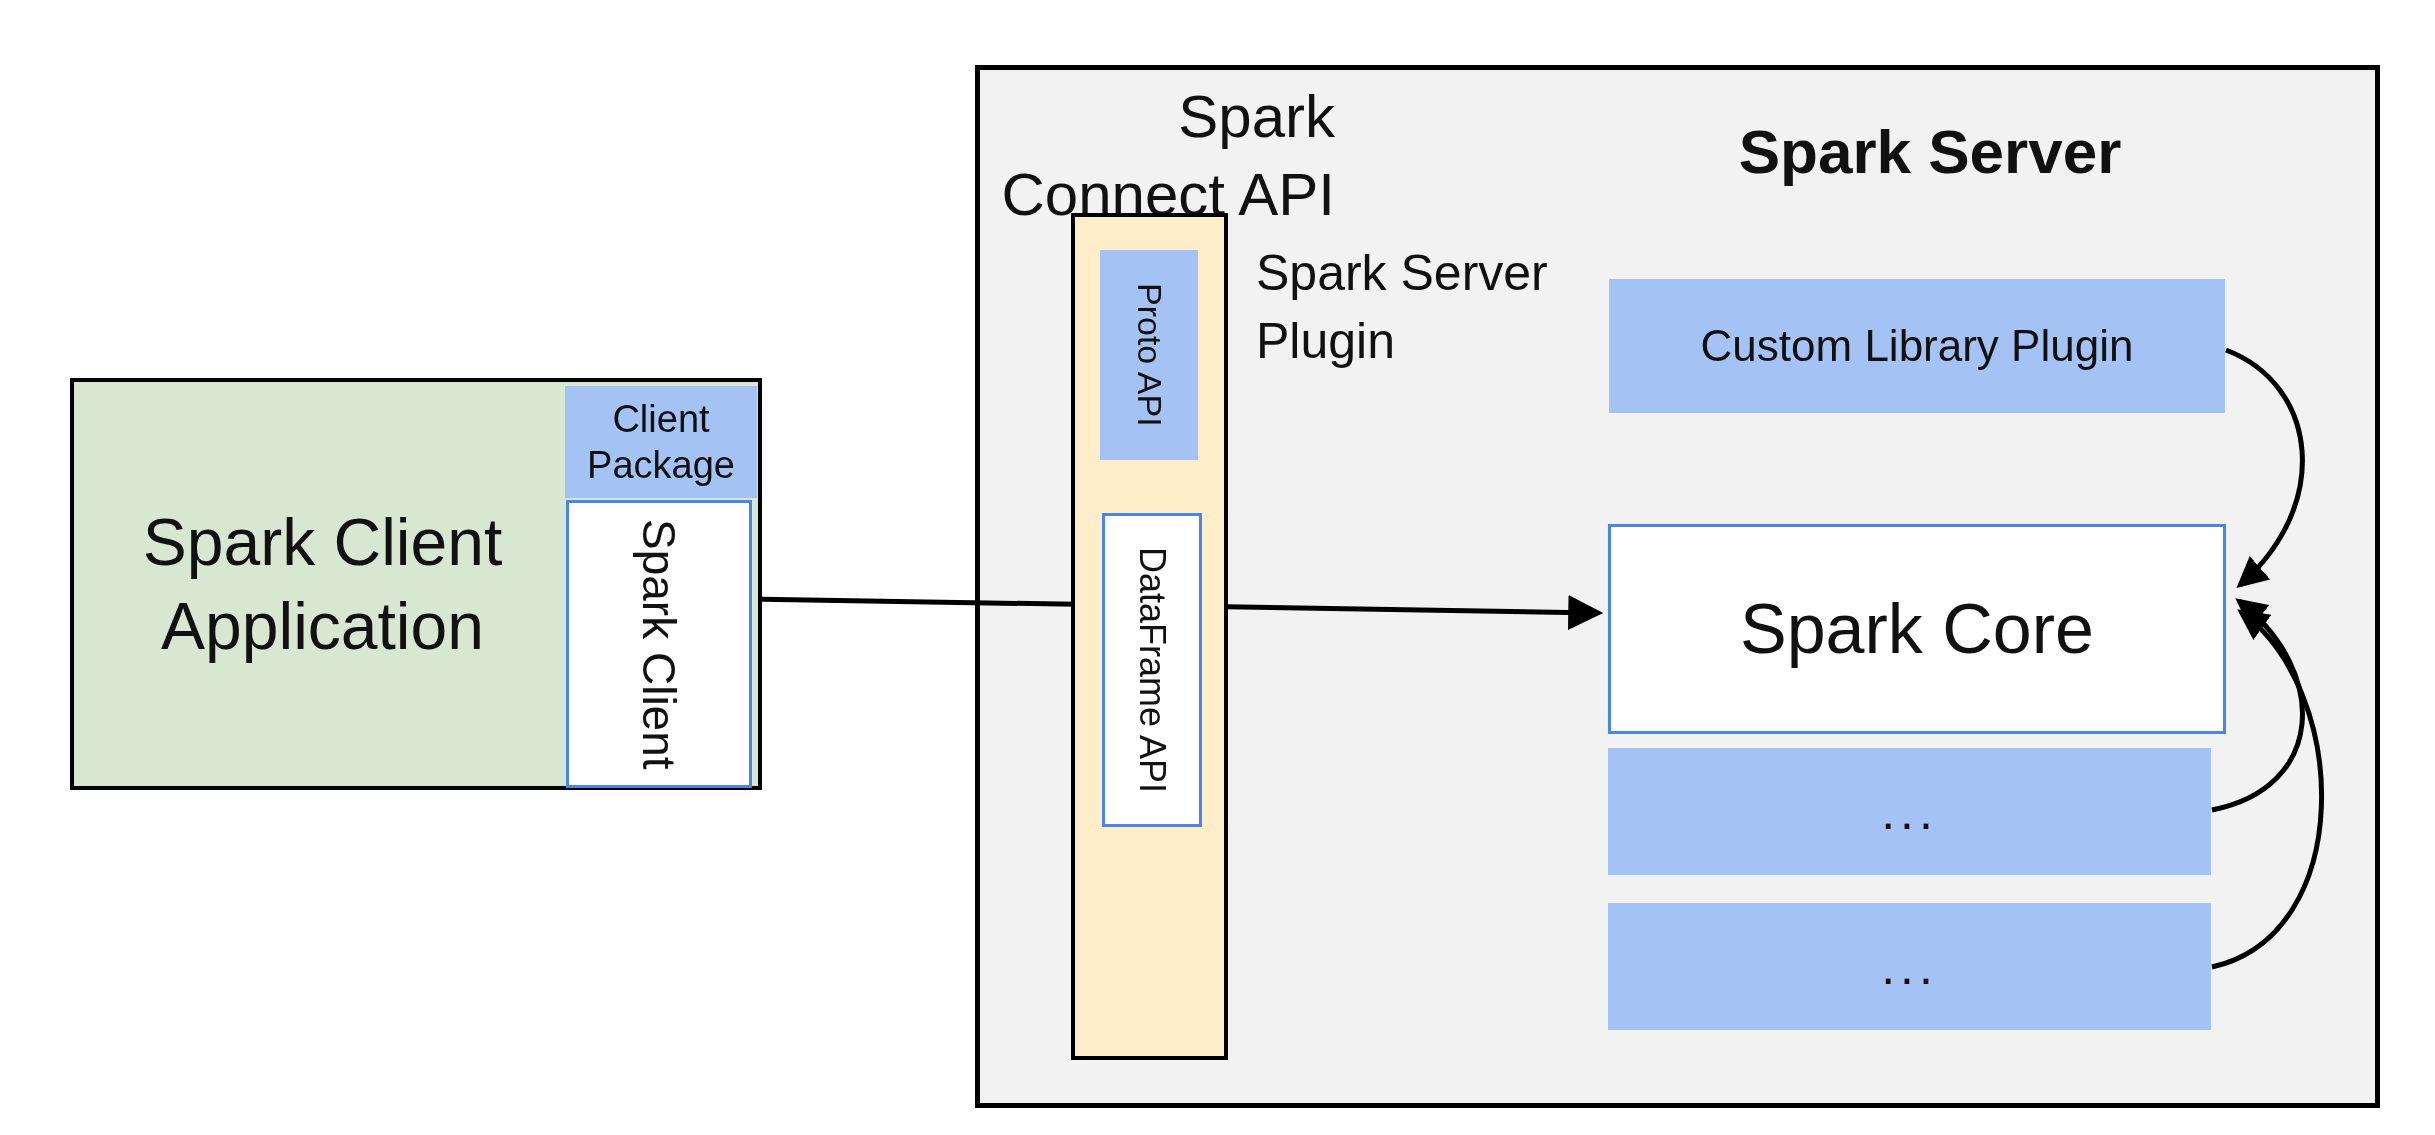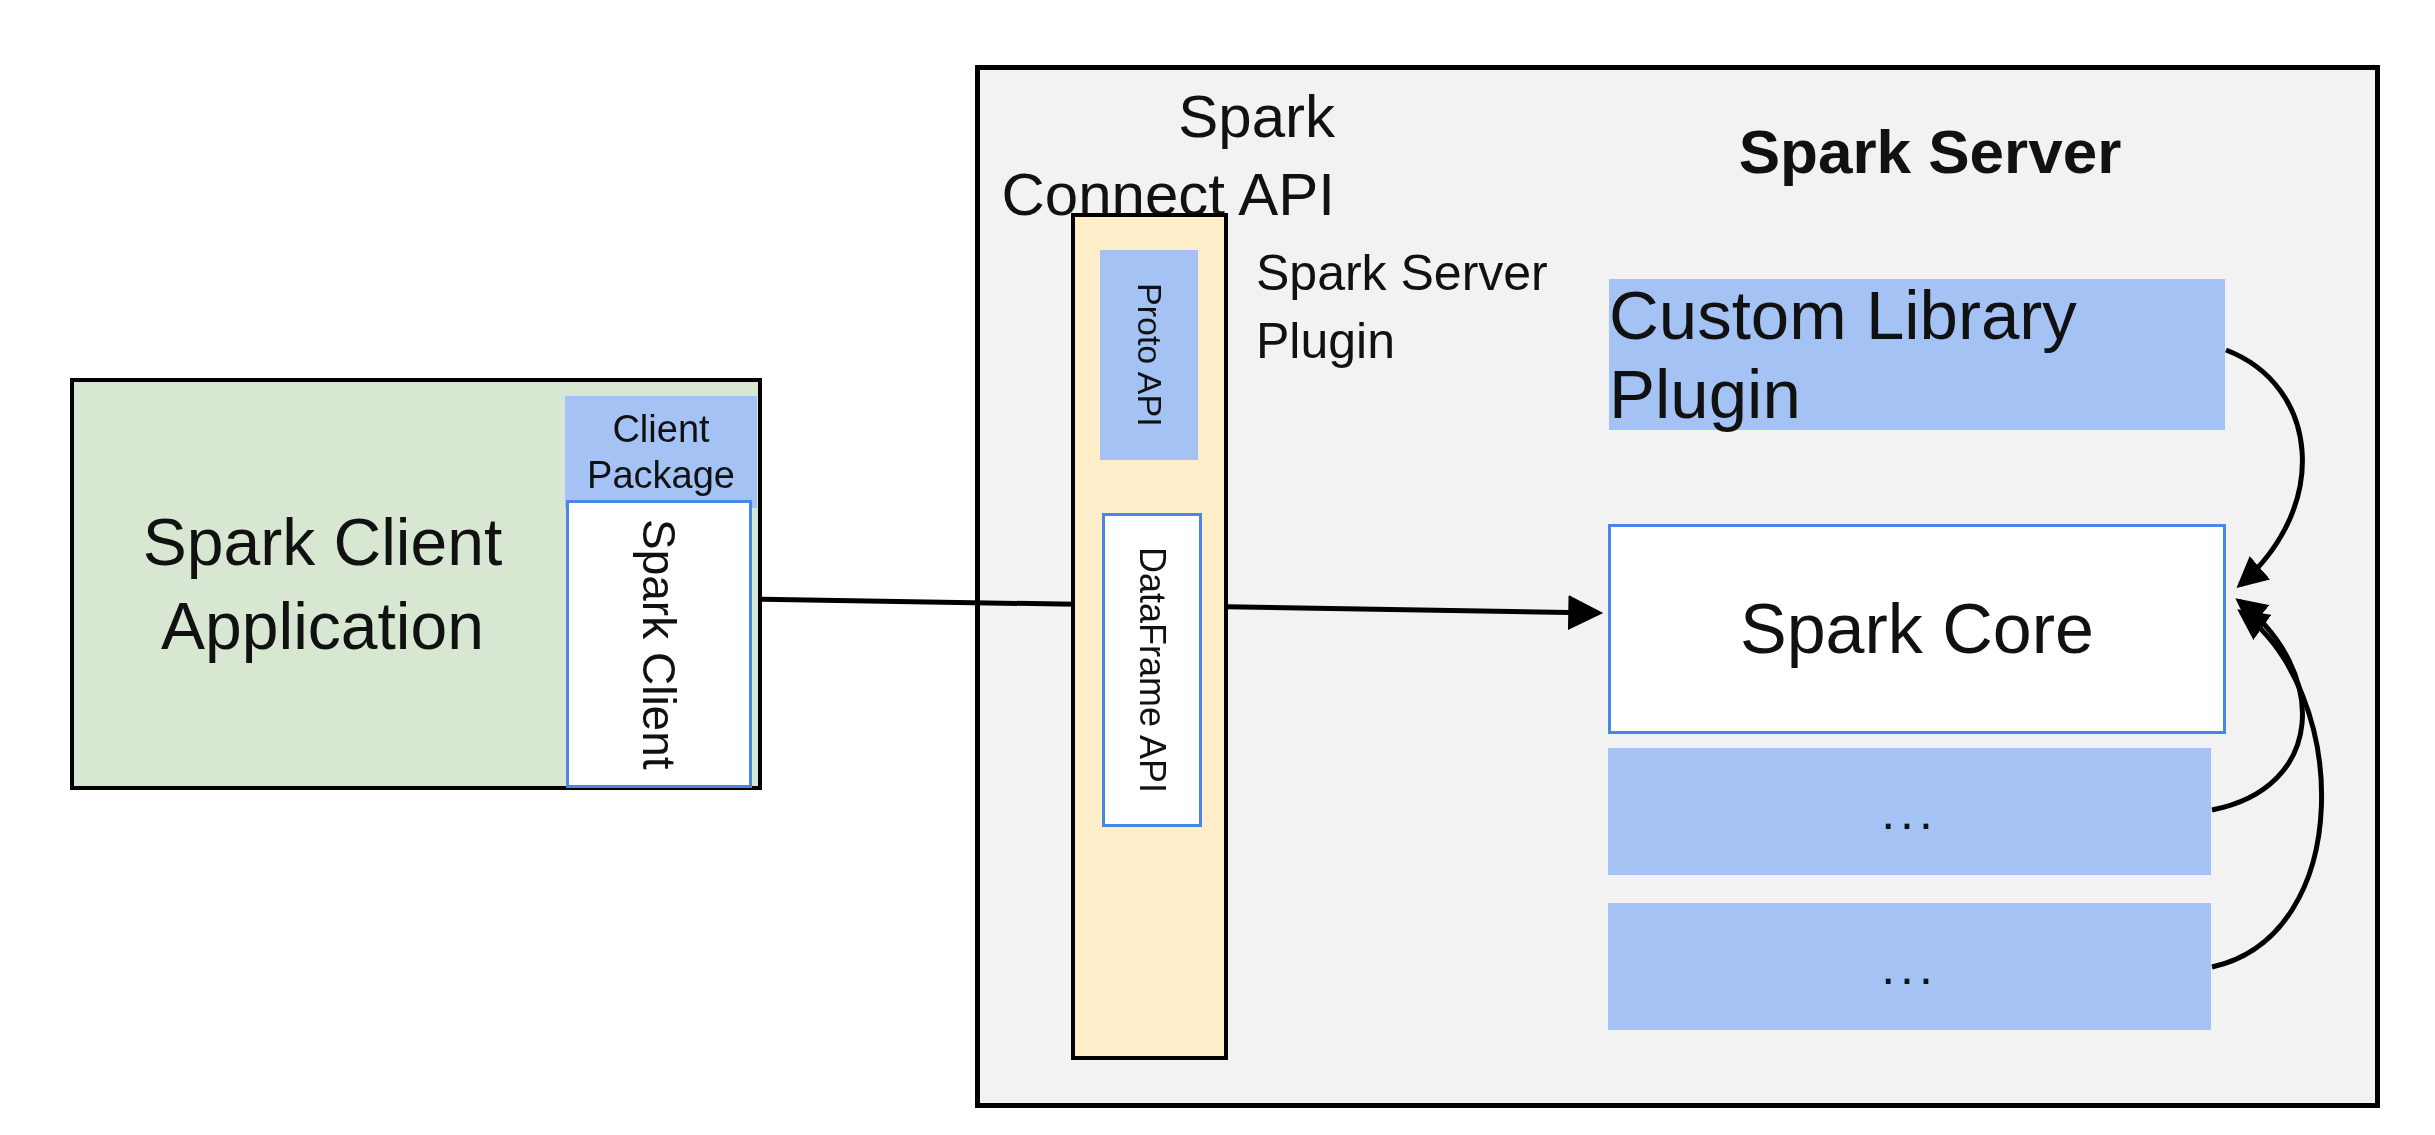--- a/index.html
+++ b/index.html
@@ -18,21 +18,21 @@
 
   
   .green-box{left:70px;top:378px;width:692px;height:412px;
     background:var(--box-green);border:4px solid #000;z-index:3;}
   .green-text{left:70px;top:378px;width:505px;height:412px;z-index:4;
     display:flex;align-items:center;justify-content:center;text-align:center;
     font-size:66px;line-height:1.28;}
   .client-package{left:565px;top:386px;width:192px;height:112px;
     background:var(--box-blue);z-index:5;
     display:flex;align-items:center;justify-content:center;text-align:center;
-    font-size:38px;line-height:1.22;margin-top:10px;}
+    font-size:38px;line-height:1.22;}
   .spark-client-box{left:566px;top:500px;width:186px;height:288px;
     background:#fff;border:3px solid var(--border-blue);z-index:5;
     display:flex;align-items:center;justify-content:center;}
   .vtext{writing-mode:vertical-rl;text-orientation:mixed;white-space:nowrap;}
   .spark-client-box .vtext{font-size:46px;}
 
   
   .gray-box{left:975px;top:65px;width:1405px;height:1043px;
     background:var(--panel-gray);border:5px solid #000;z-index:1;}
   .connect-title{left:995px;top:78px;width:340px;z-index:3;
@@ -48,23 +48,23 @@
     display:flex;align-items:center;justify-content:center;}
   .proto-box .vtext{font-size:34px;}
   .dataframe-box{left:1102px;top:513px;width:100px;height:314px;
     background:#fff;border:3px solid var(--border-blue);z-index:4;
     display:flex;align-items:center;justify-content:center;}
   .dataframe-box .vtext{font-size:36px;}
   .server-lib-label{left:1256px;top:240px;width:430px;z-index:3;
     text-align:left;font-size:50px;line-height:1.35;}
 
   
-  .plugin-box{left:1609px;top:279px;width:616px;height:151px;
+  .plugin-box{left:1609px;top:279px;width:616px;height:134px;
     background:var(--box-blue);z-index:3;
-    display:flex;align-items:center;justify-content:center;font-size:69px;}
+    display:flex;align-items:center;justify-content:center;font-size:44px;}
   .core-box{left:1608px;top:484px;width:618px;height:210px;
     background:#fff;border:3px solid var(--border-blue);z-index:3;
     display:flex;align-items:center;justify-content:center;font-size:70px;margin-top:40px;}
   .misc-box-1{left:1608px;top:748px;width:603px;height:127px;
     background:var(--box-blue);z-index:3;
     display:flex;align-items:center;justify-content:center;font-size:50px;letter-spacing:5px;}
   .misc-box-2{left:1608px;top:903px;width:603px;height:127px;
     background:var(--box-blue);z-index:3;
     display:flex;align-items:center;justify-content:center;font-size:50px;letter-spacing:5px;}
 

